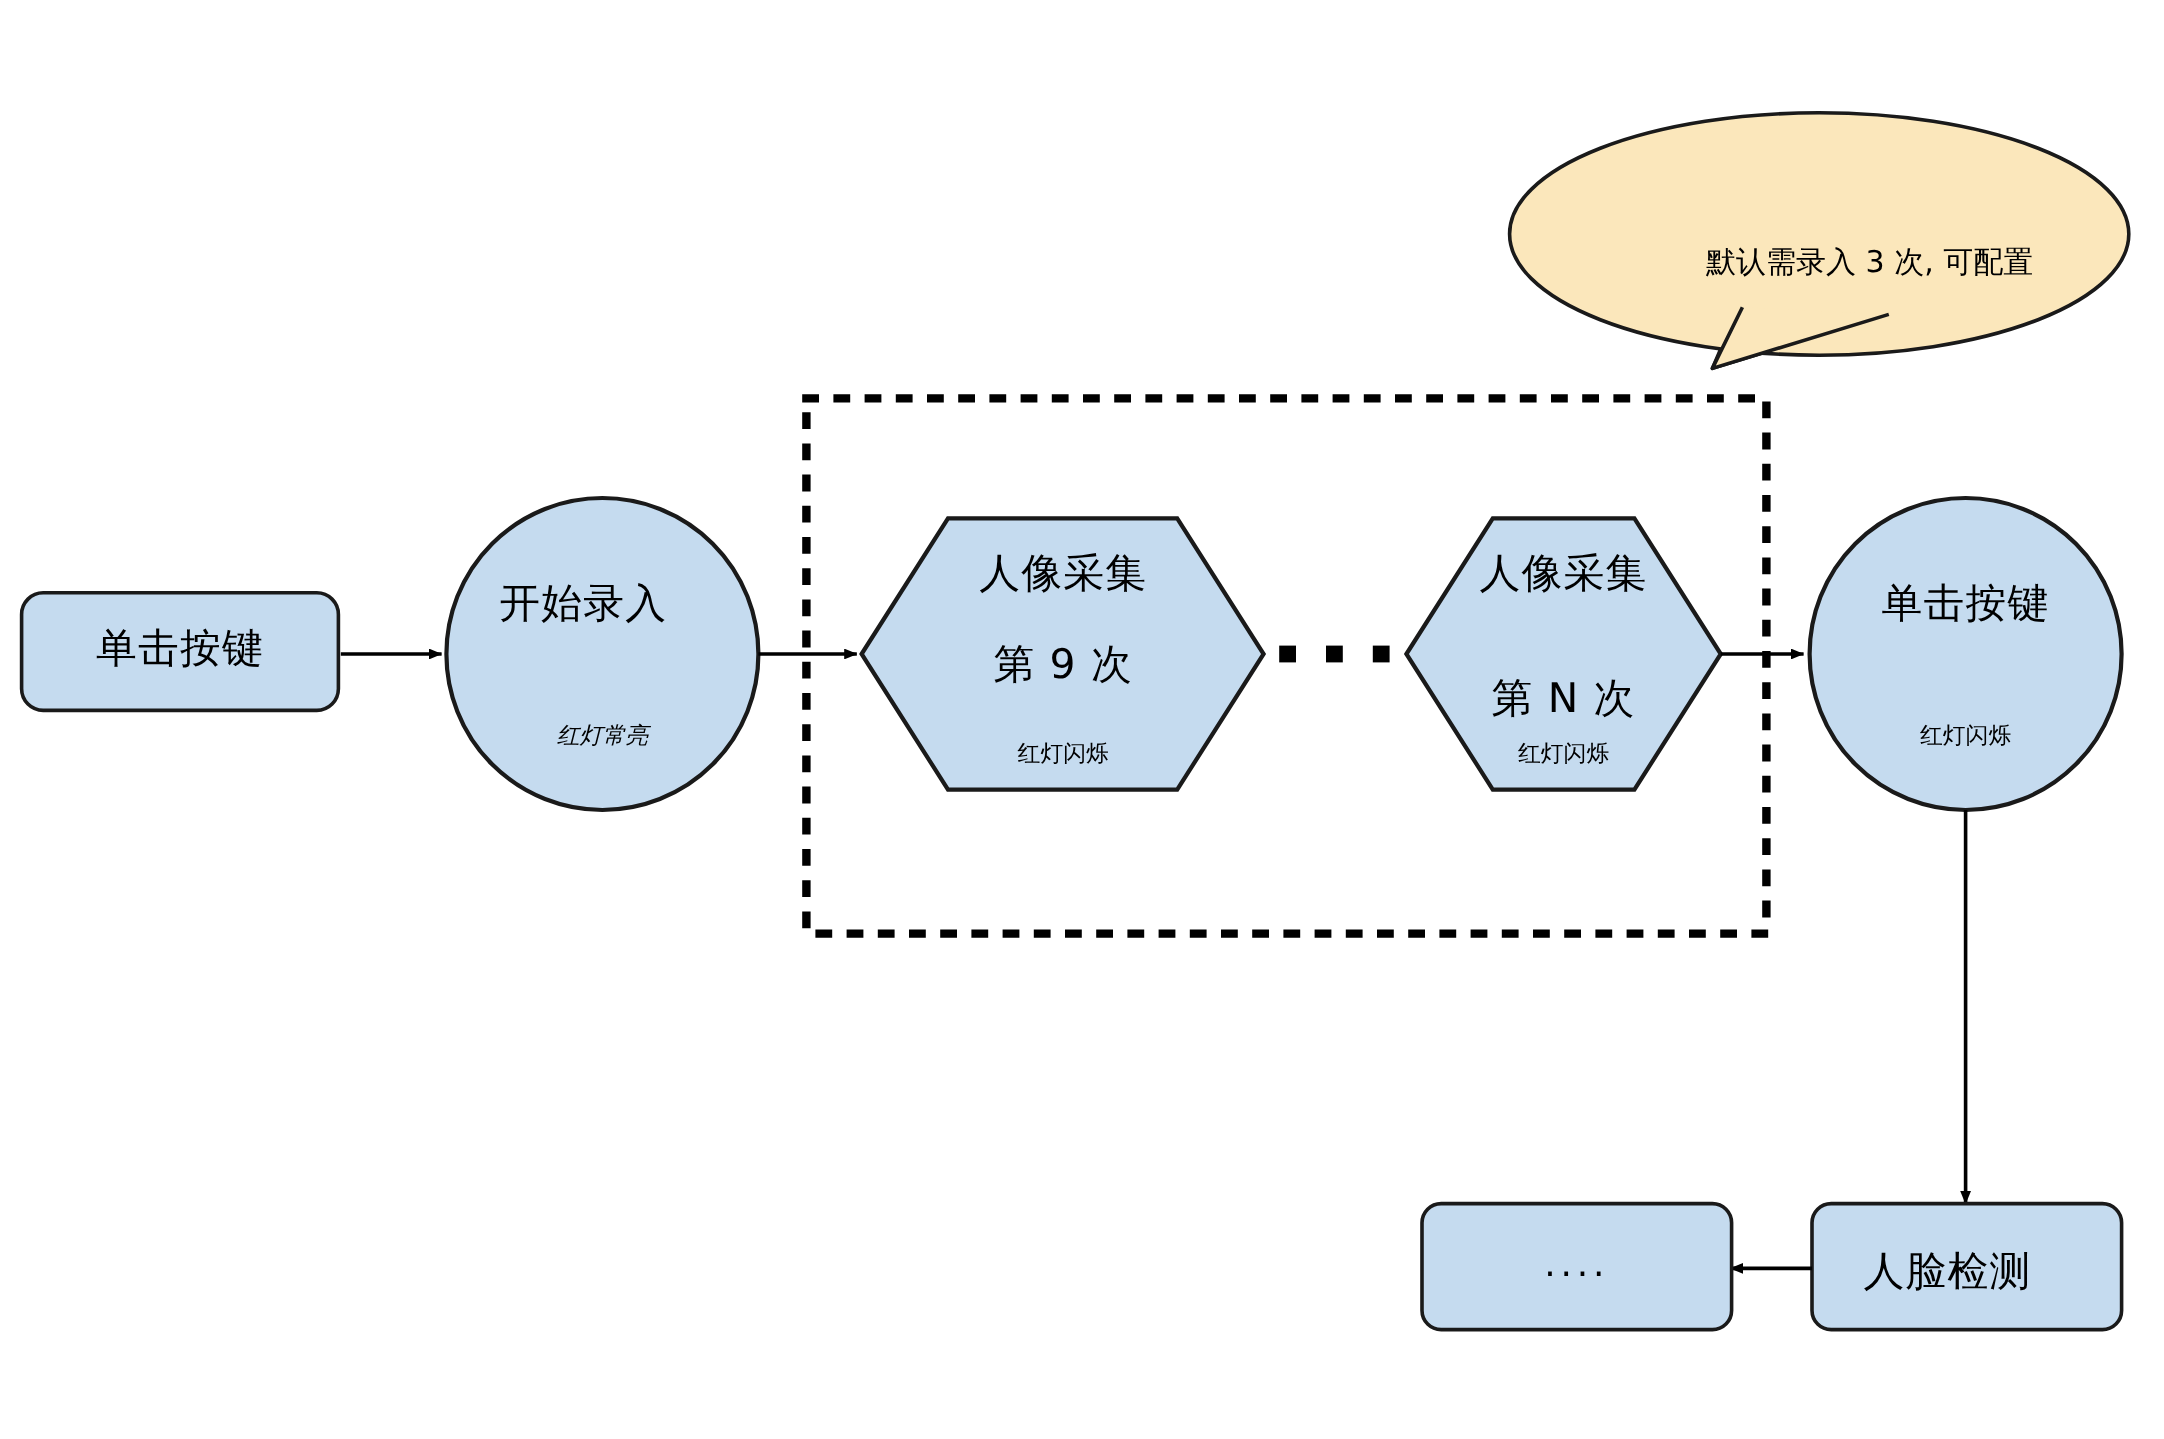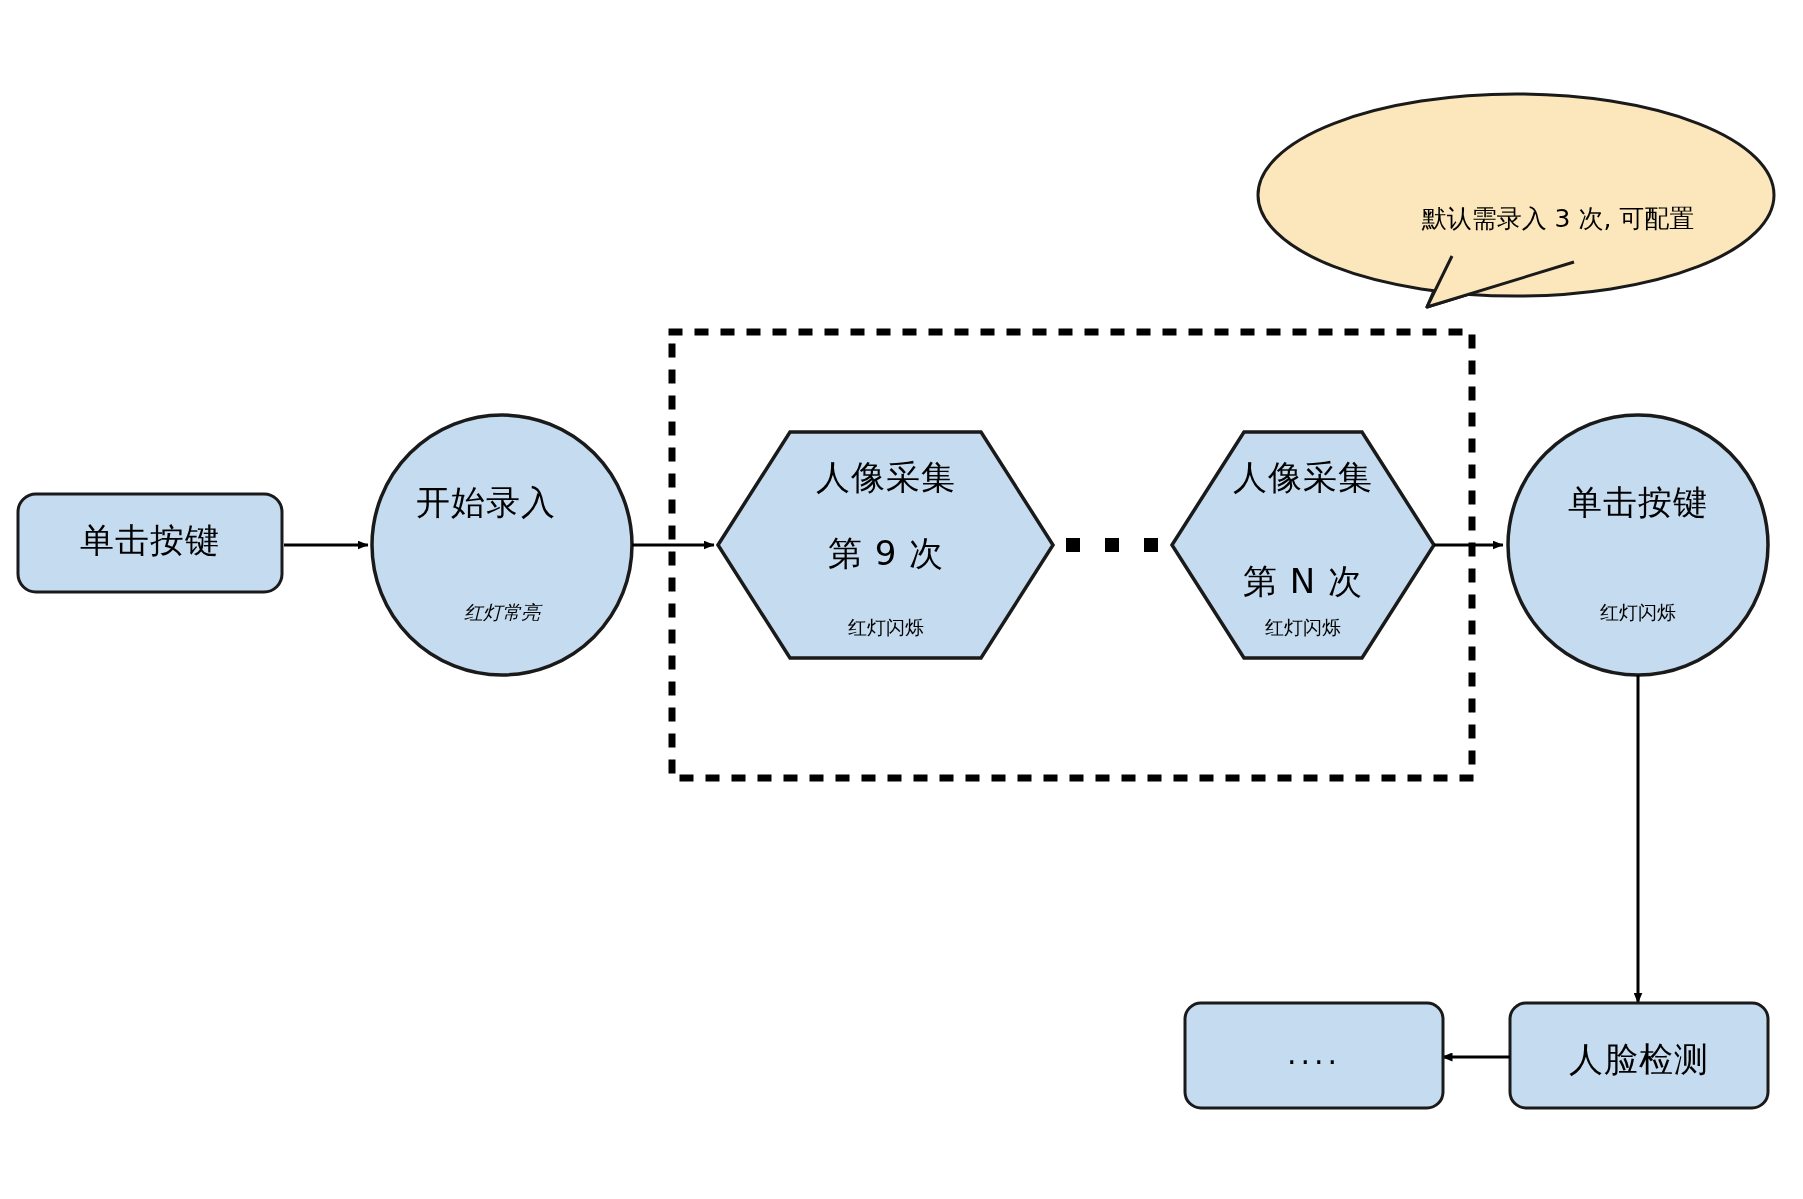--- a/index.html
+++ b/index.html
@@ -108,19 +108,19 @@
   <div class="node-label title-txt" style="left:756px; top:531px; width:260px;">第 9 次</div>
   <div class="node-label sub-txt" style="left:756px; top:615px; width:260px;">红灯闪烁</div>
 
   <div class="node-label title-txt" style="left:1173px; top:455px; width:260px;">人像采集</div>
   <div class="node-label title-txt" style="left:1173px; top:531px; width:260px;margin-top:28px;">第 N 次</div>
   <div class="node-label sub-txt" style="left:1173px; top:615px; width:260px;">红灯闪烁</div>
 
   <div class="node-label title-txt" style="left:1508px; top:480px; width:260px;">单击按键</div>
   <div class="node-label sub-txt" style="left:1508px; top:600px; width:260px;">红灯闪烁</div>
 
-  <div class="node-label title-txt" style="left:1510px; top:1037px; width:226px;margin-left:16px;">人脸检测</div>
+  <div class="node-label title-txt" style="left:1510px; top:1037px; width:226px;">人脸检测</div>
 
   <div class="node-label dots-txt" style="left:1185px; top:1036px; width:258px;">....</div>
 
   <div class="node-label callout-txt" style="left:1258px; top:181px; width:600px;margin-top:21px;">默认需录入 3 次, 可配置</div>
 
 </div>
 
 </body></html>

